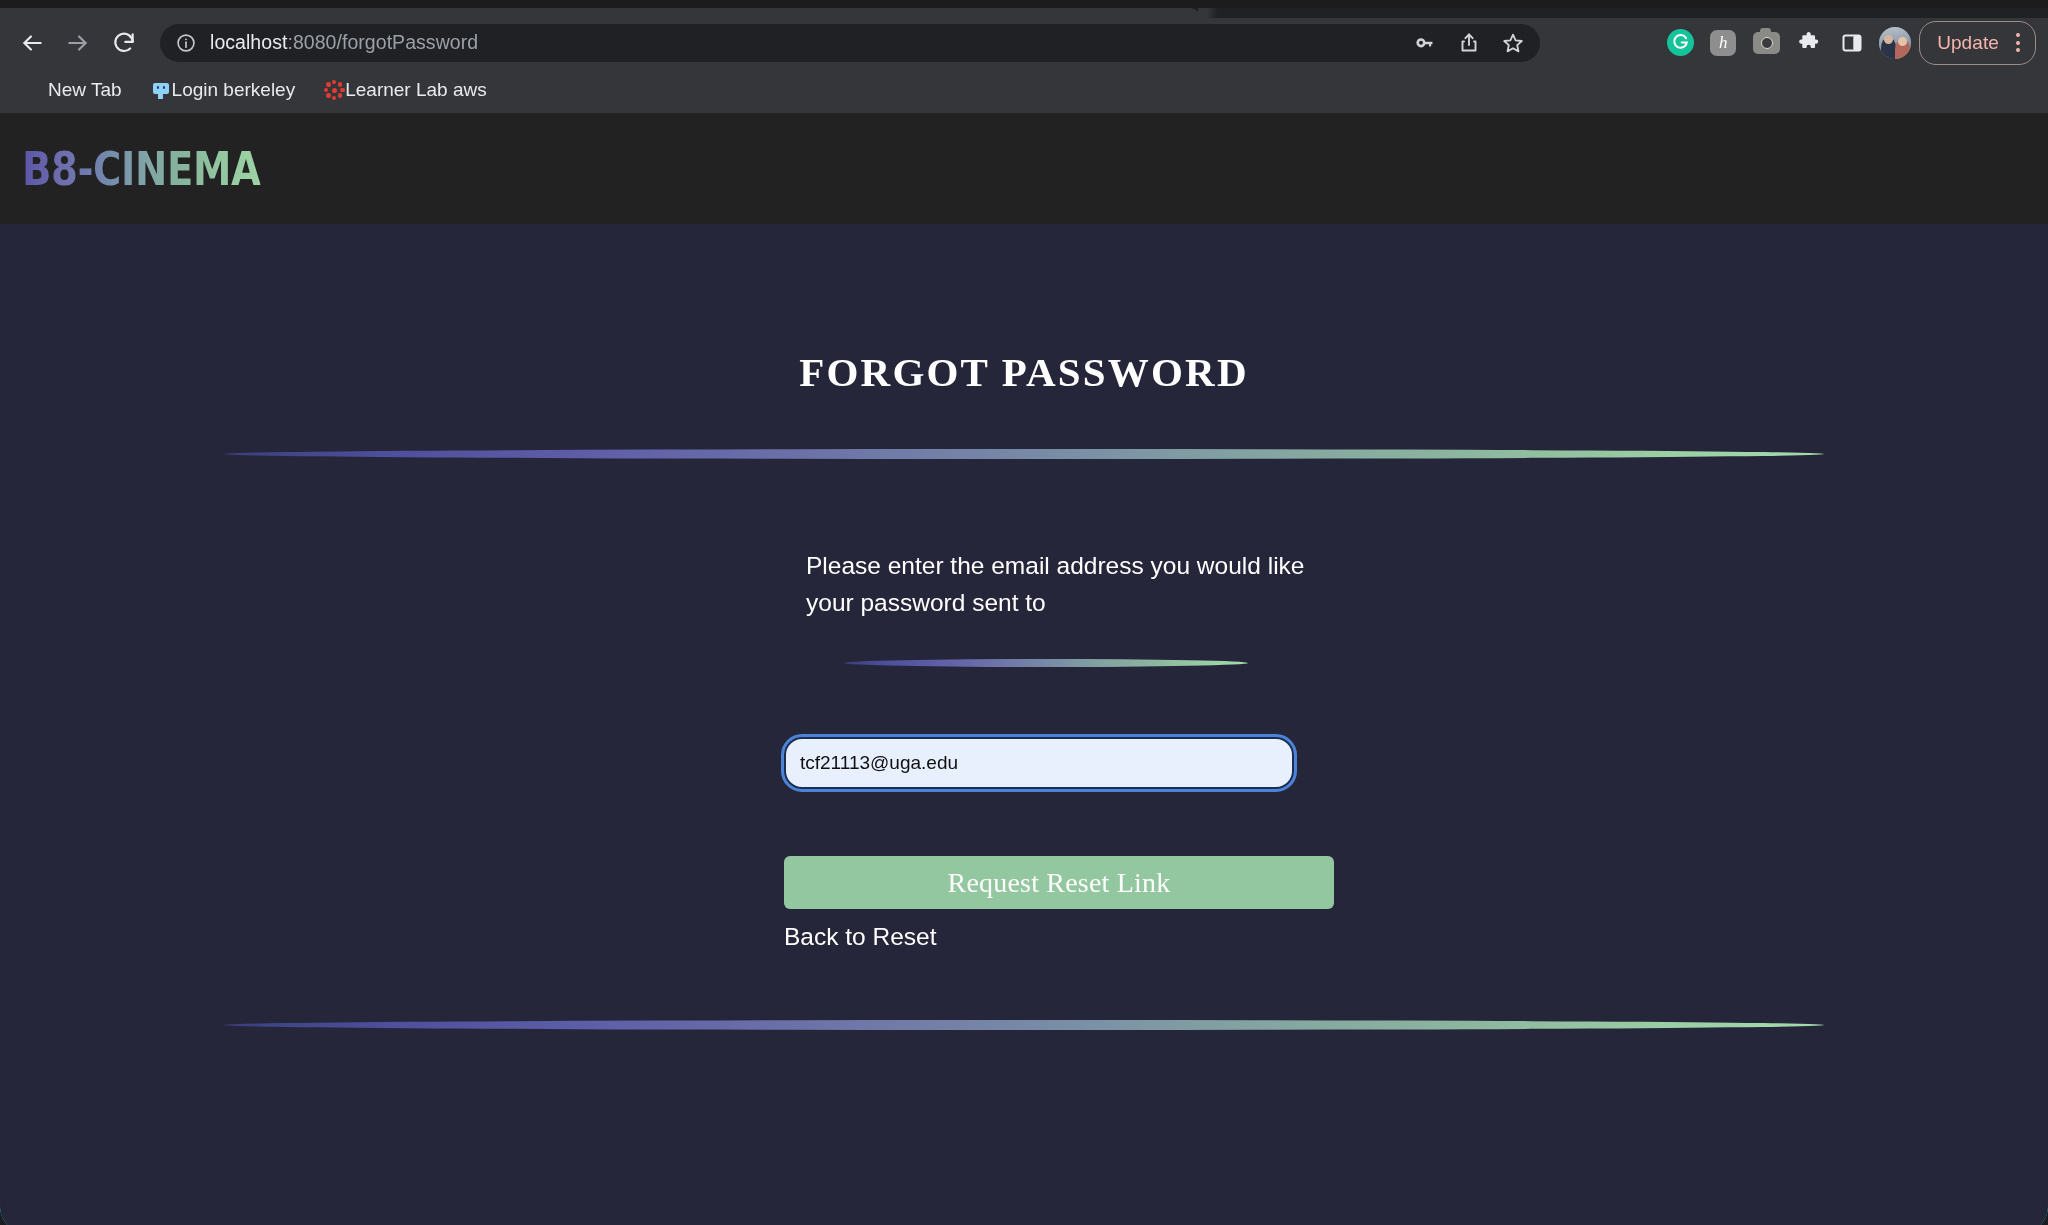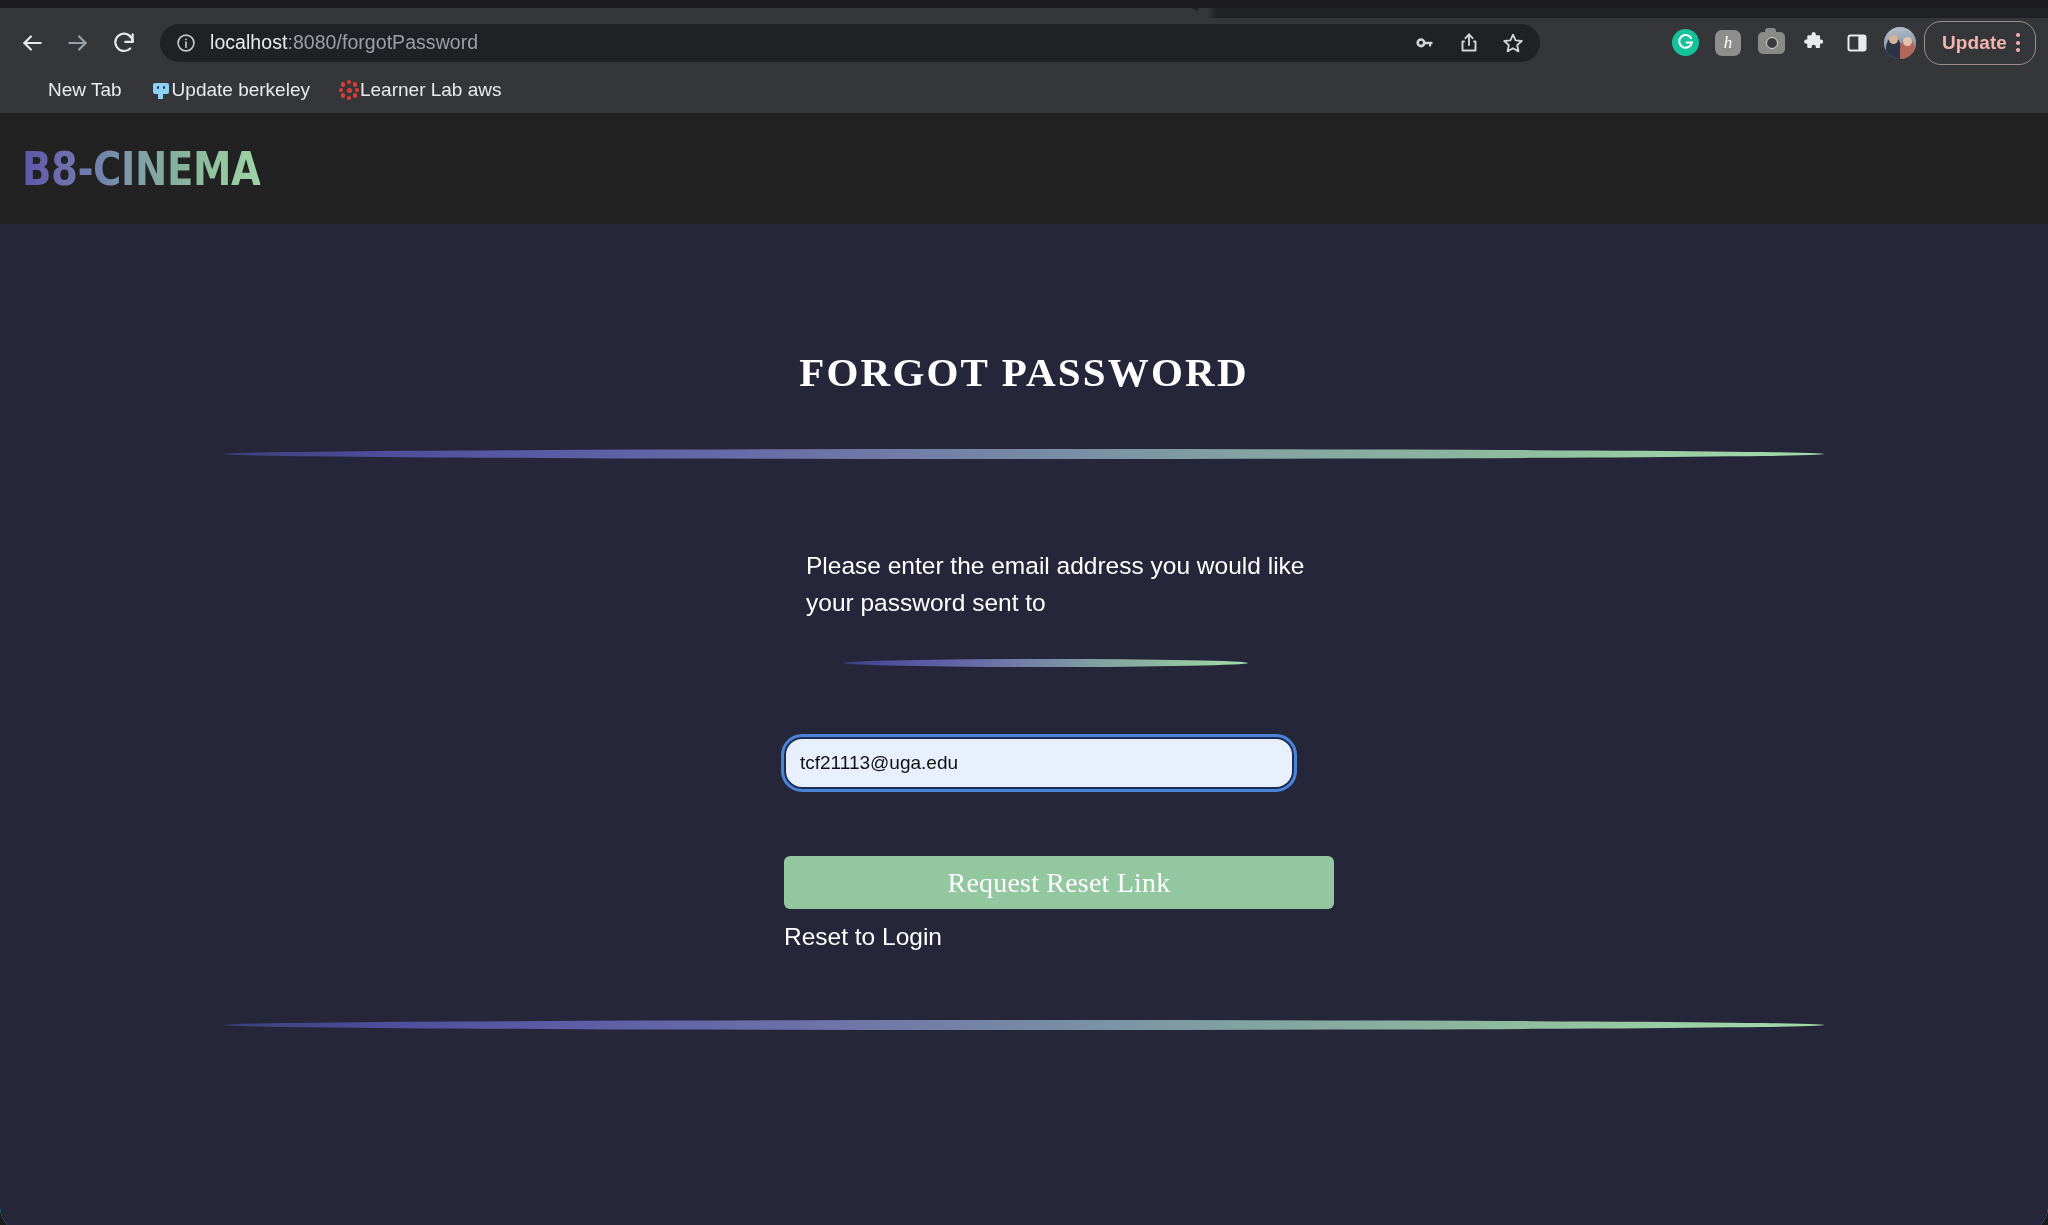--- a/index.html
+++ b/index.html
@@ -168,21 +168,21 @@
   .avatar .a-p2 { position:absolute; right:1px; bottom:0; width:15px; height:20px; background:#b2695c; border-radius:50% 50% 0 0; }
   .avatar .a-p2h { position:absolute; right:4px; bottom:13px; width:9px; height:9px; border-radius:50%; background:#e4c3a8; }
 
   .update-btn {
     height: 44px;
     border: 1.5px solid #9c8c8a;
     border-radius: 17px;
     display: flex;
     align-items: center;
     padding: 0 6px 0 17px;
-    font-weight: bold;
+    gap: 8px;
   }
   .update-btn .label {
     font-size: 19px;
     color: #f3b5ad;
     letter-spacing: 0.1px;
   }
   .kebab {
     width: 22px; height: 26px;
     display: flex; flex-direction: column;
     align-items: center; justify-content: center;
@@ -546,21 +546,21 @@
 
   <div class="bookmarks">
     <div class="bm">
       <span class="bm-ico"><span class="ico-globe"></span></span>
       <span class="bm-label">New Tab</span>
     </div>
     <div class="bm">
       <span class="bm-ico">
         <span class="ico-monitor"><span class="scr"></span><span class="eye l"></span><span class="eye r"></span><span class="stand"></span></span>
       </span>
-      <span class="bm-label">Update berkeley</span>
+      <span class="bm-label">Login berkeley</span>
     </div>
     <div class="bm">
       <span class="bm-ico">
         <span class="ico-canvas">
           <span style="left:8.7px;top:0.6px;"></span>
           <span style="left:14.6px;top:3.1px;"></span>
           <span style="left:16.8px;top:8.7px;"></span>
           <span style="left:14.6px;top:14.3px;"></span>
           <span style="left:8.7px;top:16.8px;"></span>
           <span style="left:2.8px;top:14.3px;"></span>
@@ -596,21 +596,21 @@
             <div class="lens"></div>
           </div>
         </div>
 
         <div class="field-block">
           <input class="email-input" type="email" value="tcf21113@uga.edu" style="">
         </div>
 
         <button class="submit-btn">Request Reset Link</button>
 
-        <a class="back-link" href="#">Reset to Login</a>
+        <a class="back-link" href="#">Back to Reset</a>
       </div>
 
       <div class="divider big divider-bottom">
         <div class="lens"></div>
       </div>
 
     </div>
   </div>
 </div>
 

